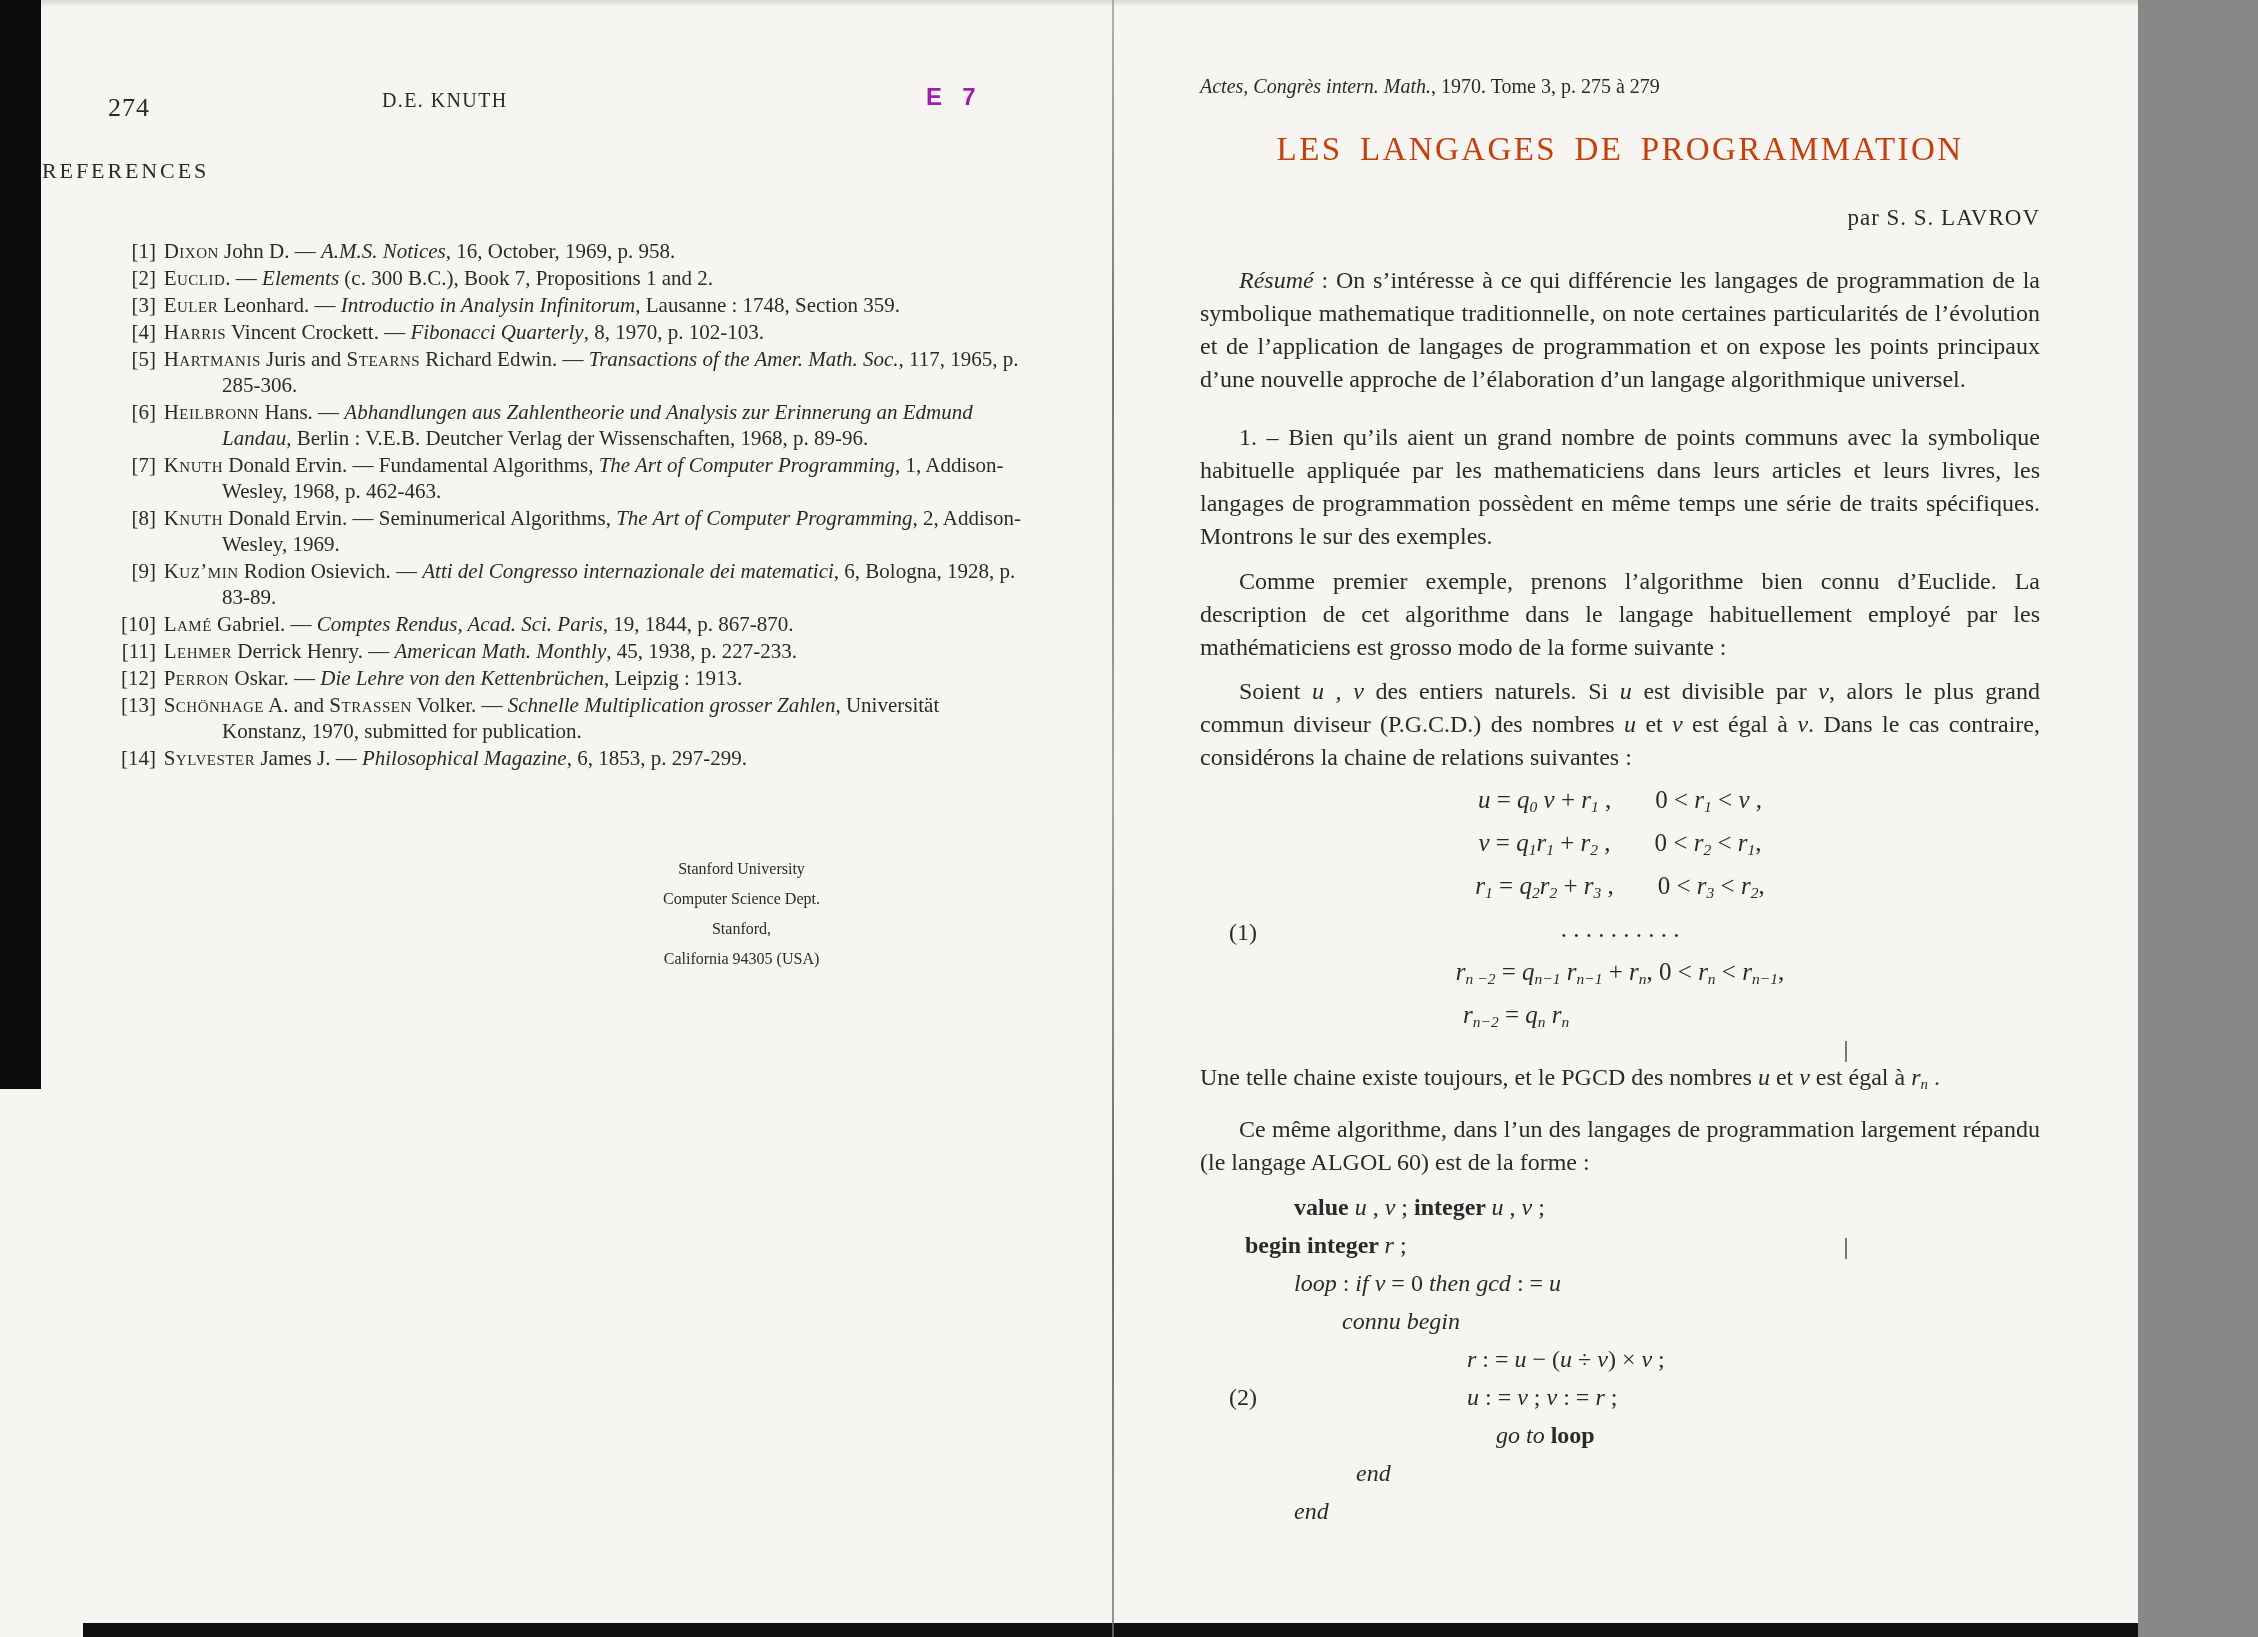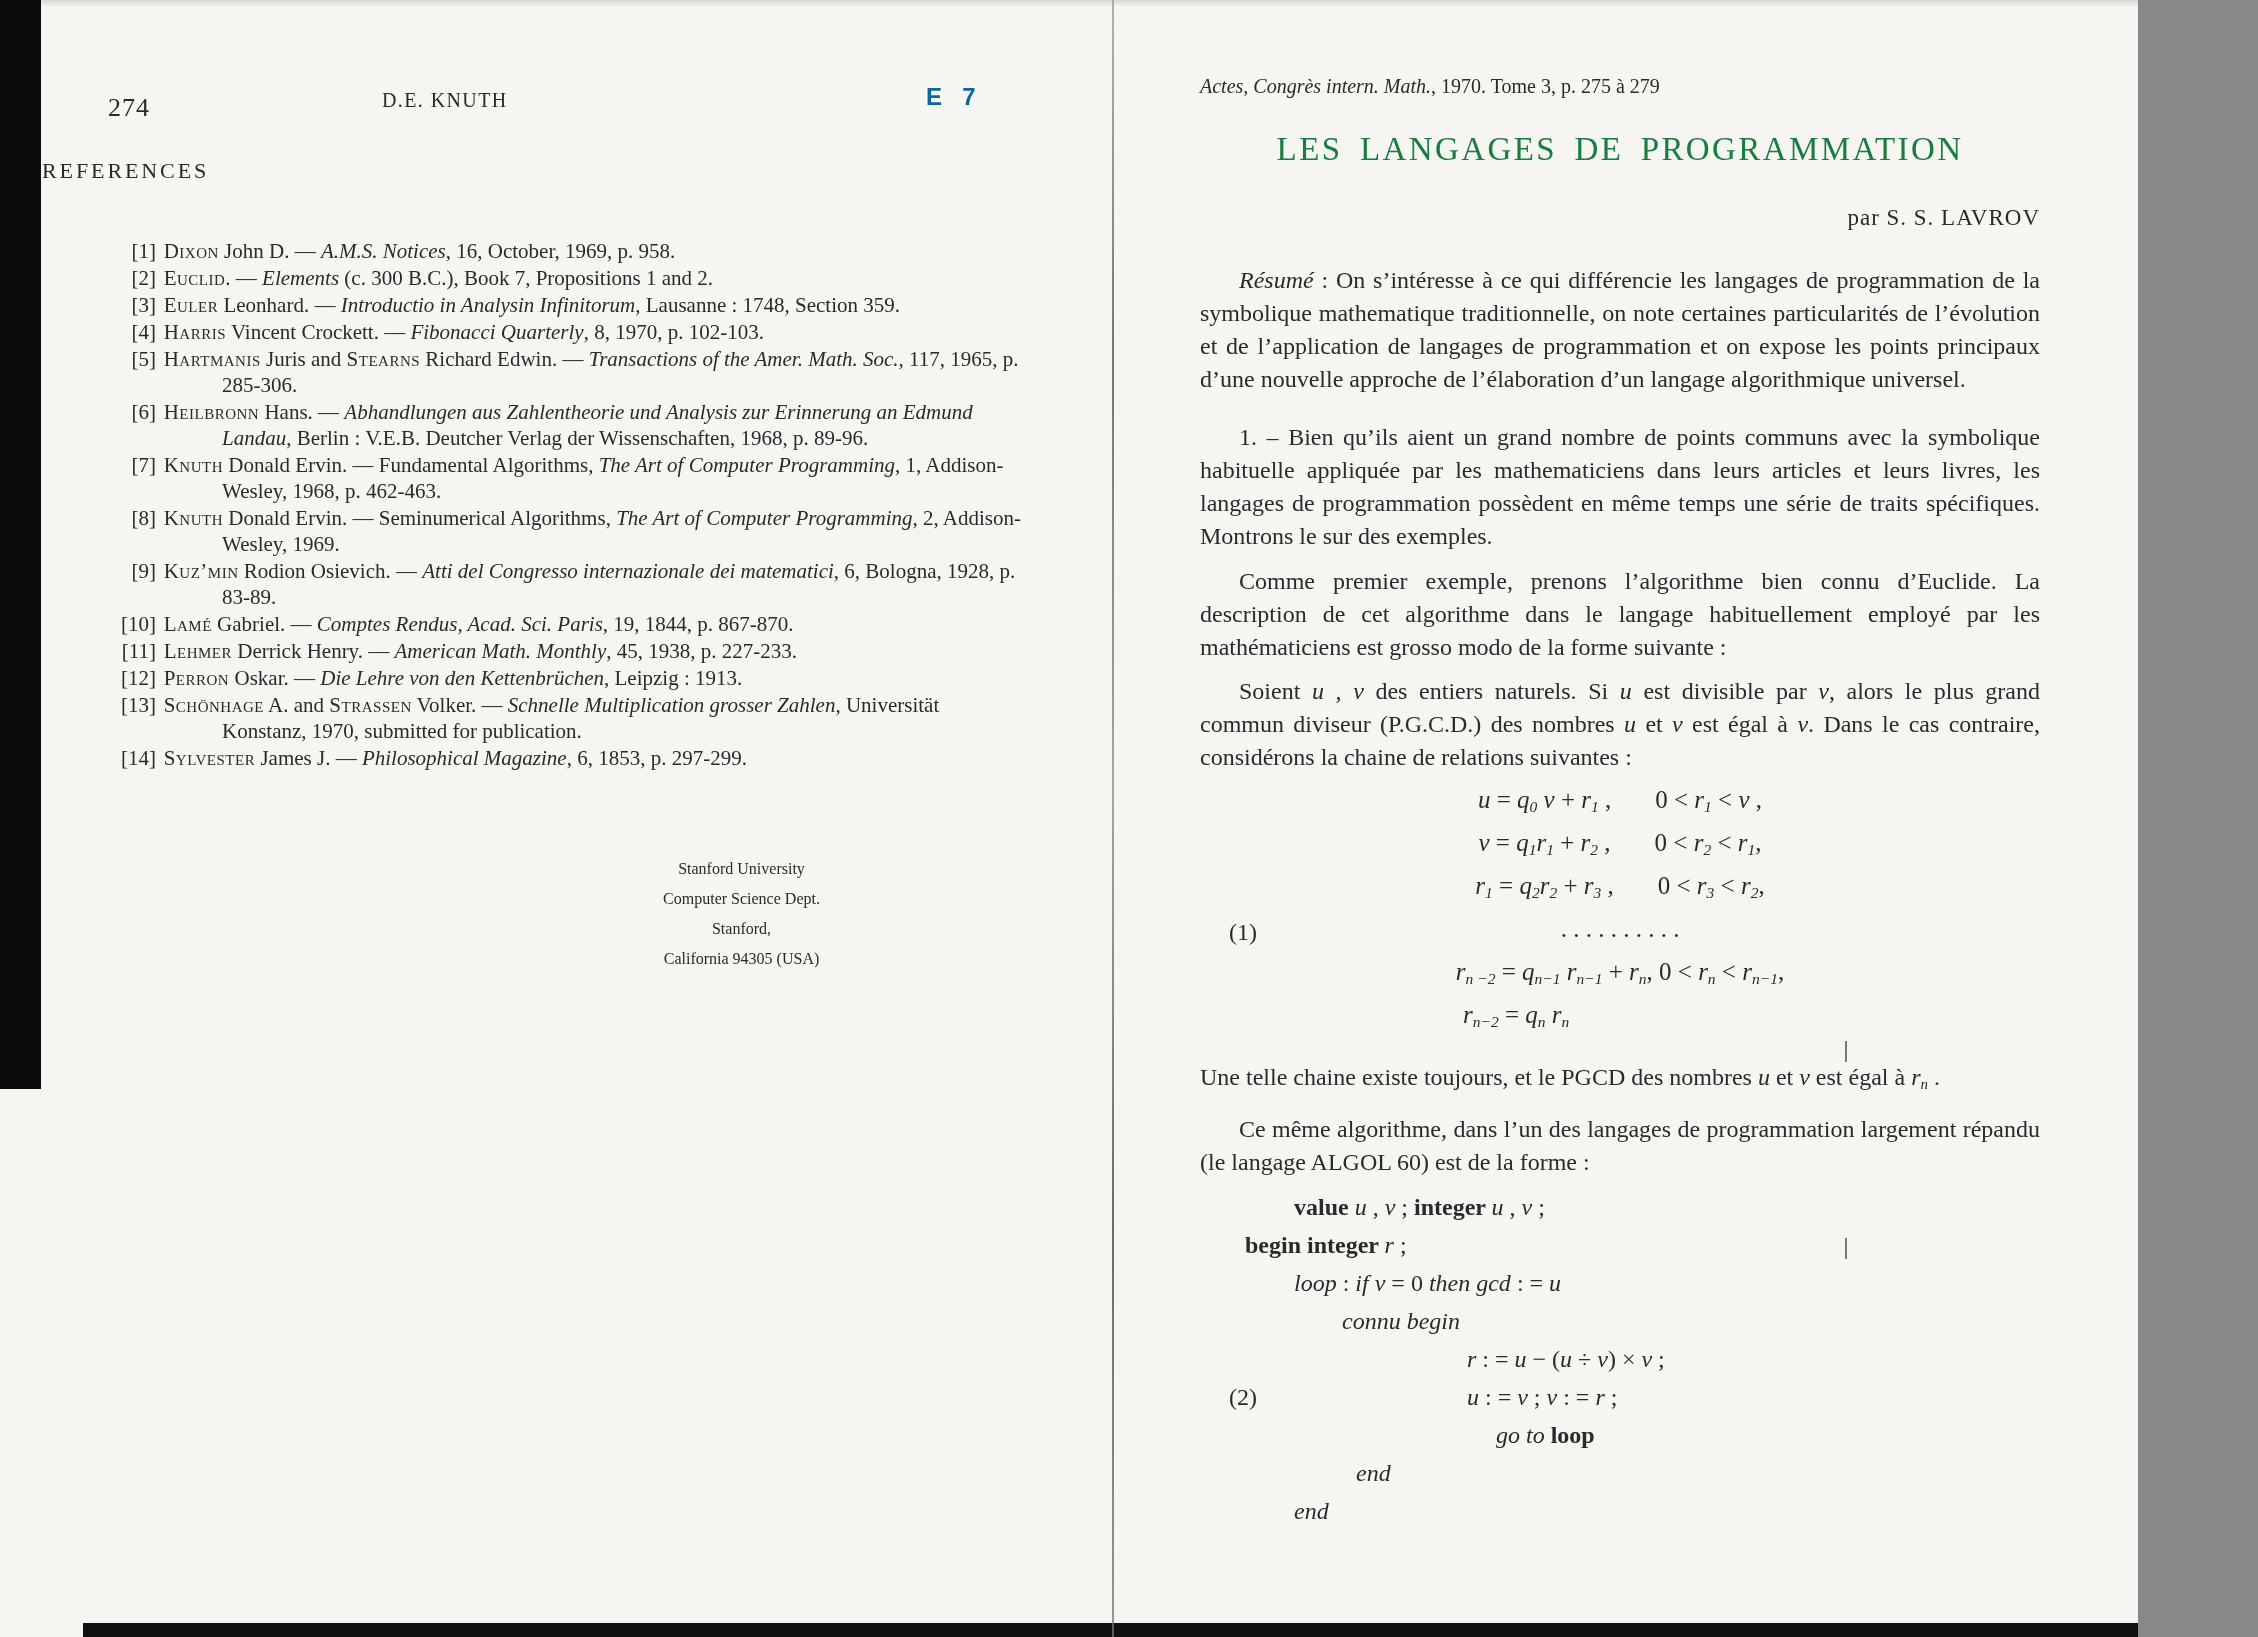--- a/index.html
+++ b/index.html
@@ -19,34 +19,34 @@
         background:linear-gradient(#9a9a9a,#4a4a4a 22%,#8a8a8a 48%,#3d3d3d 75%,#777);opacity:.75;}
   .tick{position:absolute;width:1.9px;height:21px;background:#5a5a5a;opacity:.8;}
   .tick.t1{left:1845px;top:1041px;}
   .tick.t2{left:1845px;top:1238px;}
 
   
   .page-left{position:absolute;left:42px;top:0;width:1068px;height:1638px;}
   .pgnum{position:absolute;left:66px;top:93px;font-size:26px;letter-spacing:1px;}
   .runhead{position:absolute;left:340px;top:89px;font-size:20px;letter-spacing:1.4px;}
   .sesscode{position:absolute;left:884px;top:83px;font-family:"Liberation Sans",sans-serif;
-            font-weight:bold;font-size:24px;letter-spacing:6.8px;color:#0369a1;}
+            font-weight:bold;font-size:24px;letter-spacing:6.8px;color:#a21caf;}
   .refs-title{position:absolute;left:0;top:158px;width:850px;
               font-size:22px;letter-spacing:2.9px;}
   .refs{position:absolute;left:66px;top:238px;width:917px;font-size:21px;line-height:26px;}
   .ref{padding-left:114px;text-indent:-114px;margin-bottom:1px;}
   .ref .lab{display:inline-block;width:48px;text-align:right;margin-right:7.7px;text-indent:0;}
   .address{position:absolute;left:492px;top:854px;width:415px;text-align:center;
            font-size:16px;line-height:30px;}
 
   
   .page-right{position:absolute;left:1200px;top:0;width:840px;height:1638px;}
   .journal{margin:75px 0 33px;font-size:20px;}
   .title{margin:0 0 37px;text-align:center;font-size:33px;font-weight:normal;
-         letter-spacing:2.4px;word-spacing:6.8px;color:#15803d;}
+         letter-spacing:2.4px;word-spacing:6.8px;color:#c2410c;}
   .byline{margin:0 0 33px;text-align:right;font-size:23px;letter-spacing:1px;}
   .para{margin:0 0 11.6px;font-size:24px;line-height:33px;text-align:justify;}
   .para.ind{text-indent:39px;}
   .para.resume{margin-bottom:25px;}
   .eq-block{position:relative;margin:7.7px 0 17.4px;font-size:25px;}
   .eq-label{position:absolute;left:29px;top:133px;font-size:24px;}
   .eq-line{height:43px;text-align:center;}
   .eq-line:last-child{text-align:left;padding-left:263px;}
   .code-block{position:relative;margin-top:15.4px;font-size:24px;}
   .code-label{position:absolute;left:29px;top:190px;font-size:24px;}

